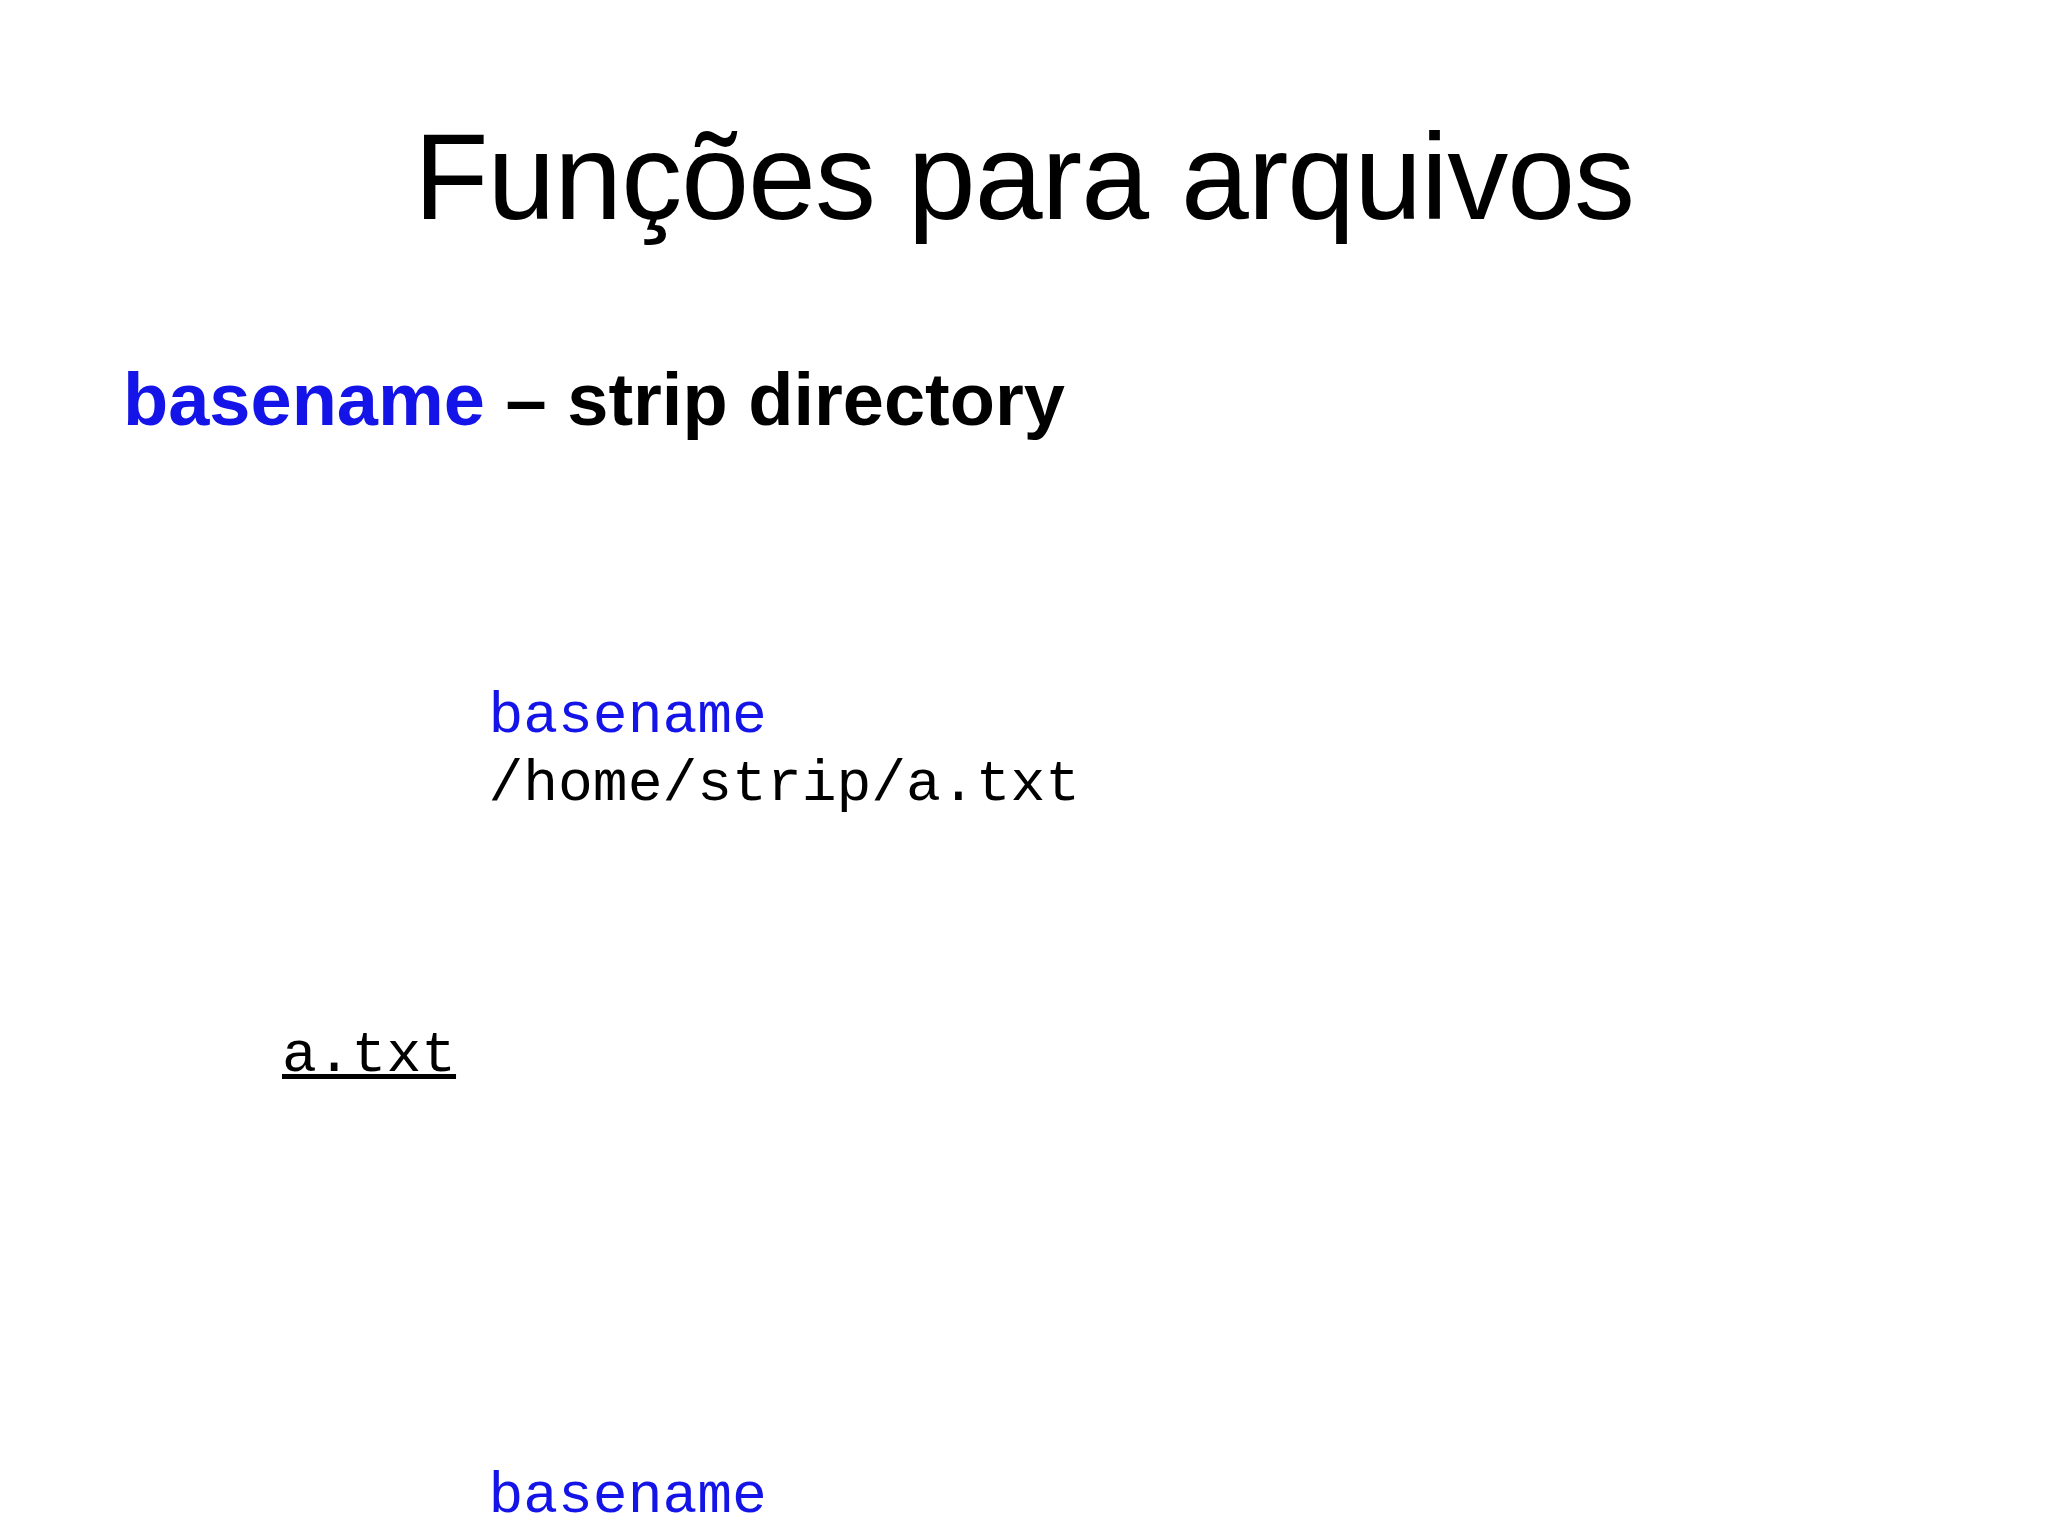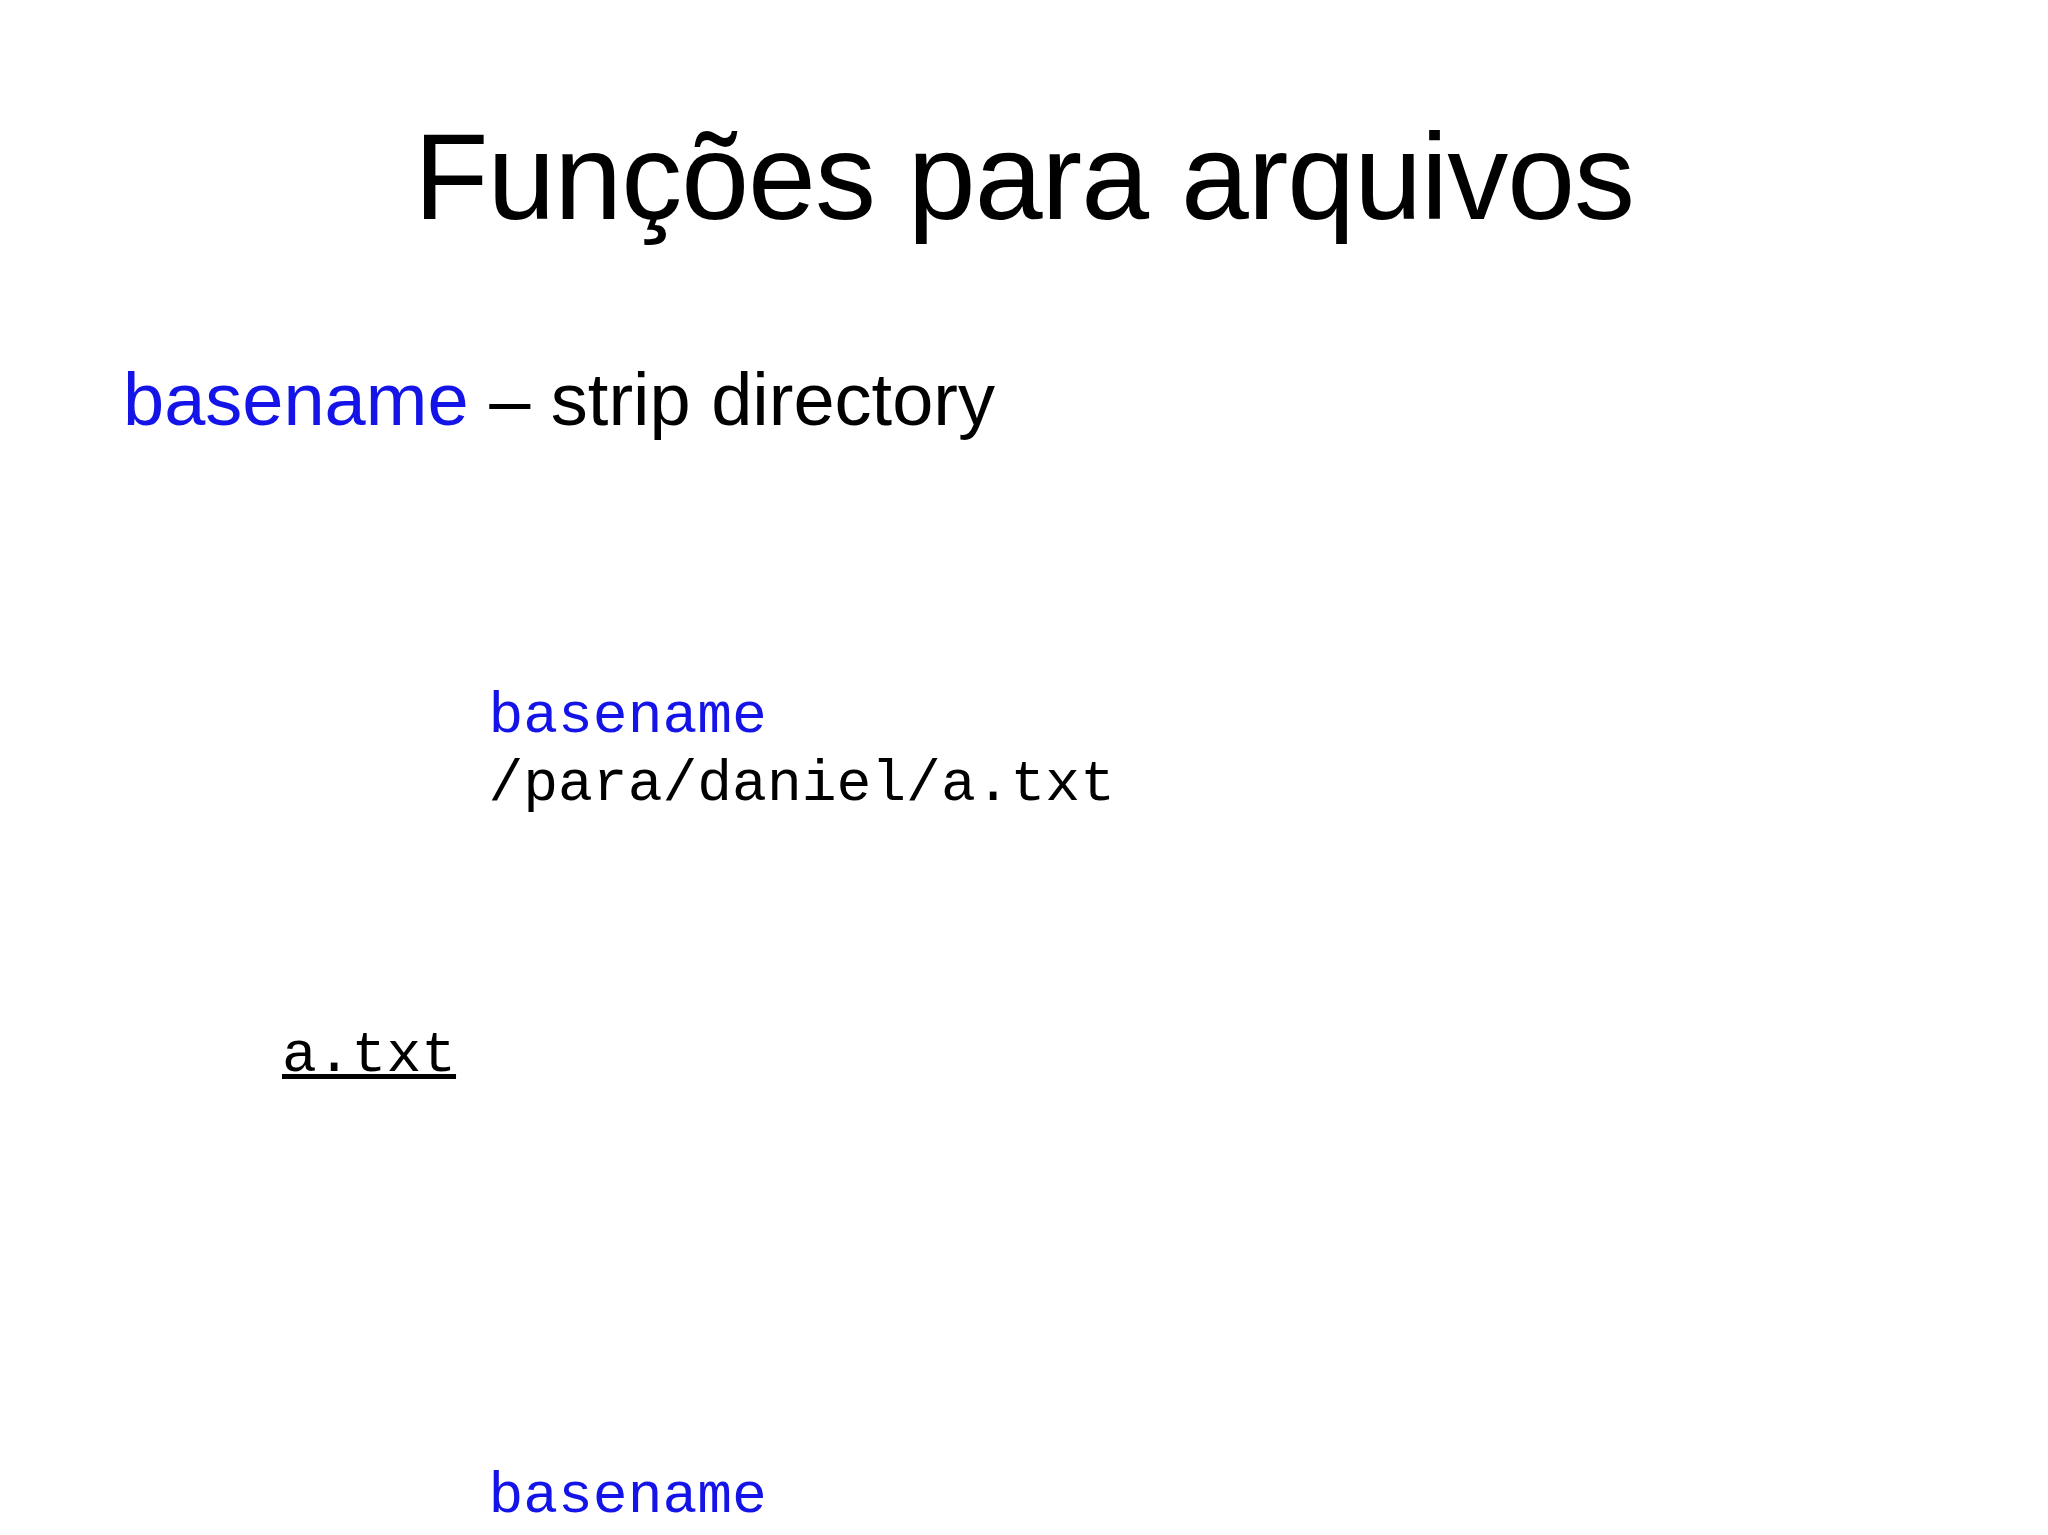--- a/index.html
+++ b/index.html
@@ -22,20 +22,21 @@
     white-space: nowrap;
     letter-spacing: -1px;
   }
 
   .content { margin-left: 123px; }
 
   .heading {
     font-size: 74px;
     line-height: 1.2;
     white-space: nowrap;
+    font-weight: bold;
   }
   .heading-first  { margin-top: 106px; }
 
   .kw { color: #1414e8; }
 
   .example {
     margin-left: 87px;
     margin-top: 34px;
     font-family: "Liberation Mono", "DejaVu Sans Mono", monospace;
     font-size: 58px;
@@ -55,21 +56,21 @@
   <main class="content">
 
     <div class="heading heading-first">
       <span class="kw">basename</span>
       <span>– strip directory</span>
     </div>
 
     <div class="example">
       <div class="cmd">
         <span class="kw">basename</span>
-        <span>/para/daniel/a.txt</span>
+        <span>/home/strip/a.txt</span>
       </div>
       <div class="out">a.txt</div>
     </div>
 
     <div class="example">
       <div class="cmd">
         <span class="kw">basename</span>
         <span>/home/daniel/a.txt .txt</span>
       </div>
       

